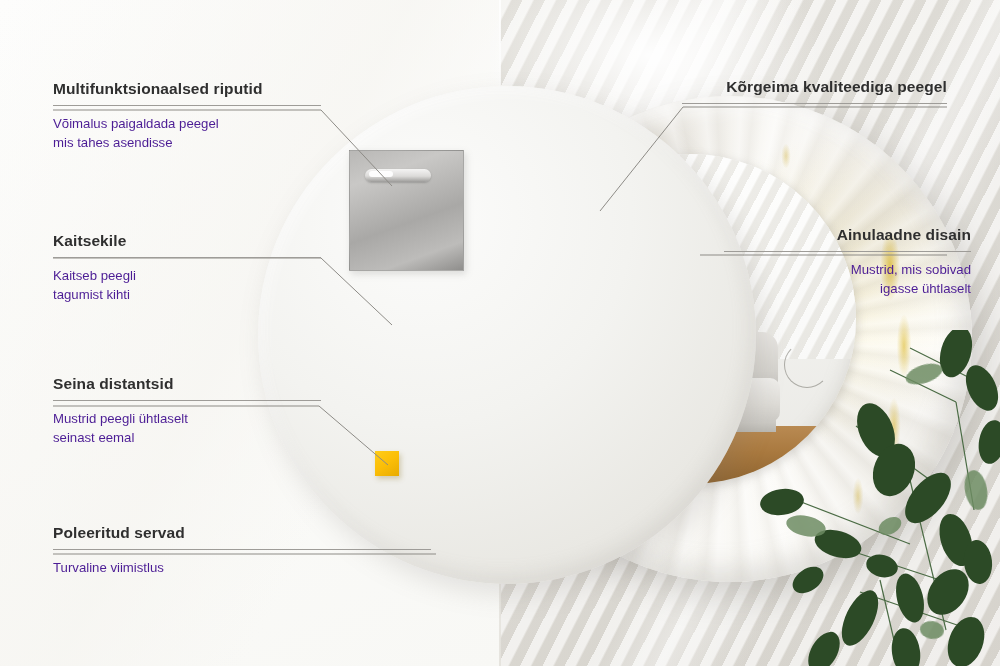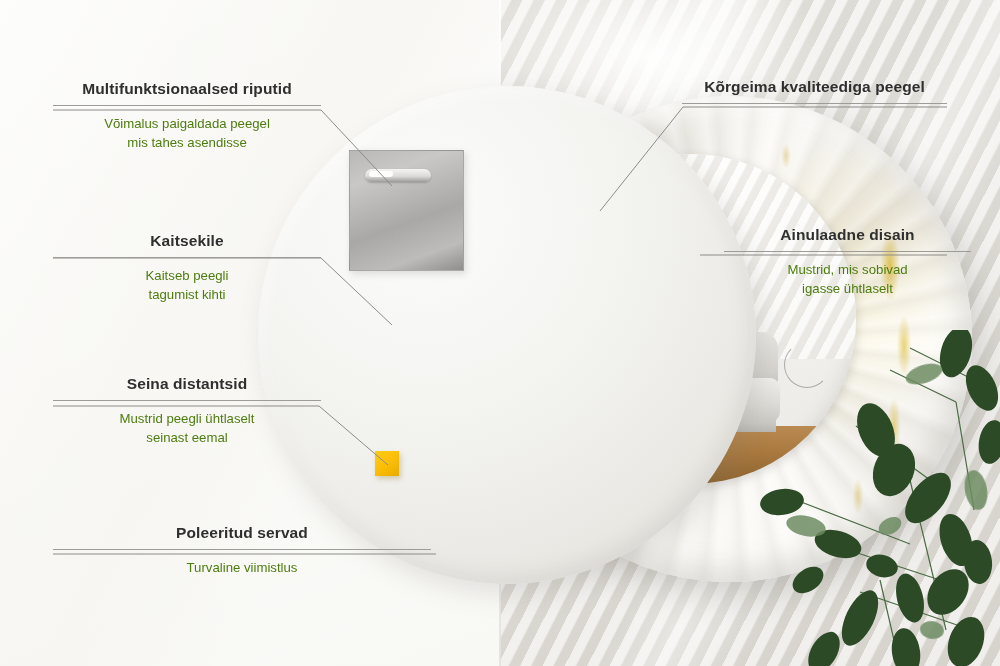--- a/index.html
+++ b/index.html
@@ -267,41 +267,41 @@
     border: 1px solid rgba(150,148,142,.75);
     border-radius: 50%;
     border-right-color: transparent;
     border-top-color: transparent;
   }
 
   
   .lines { position: absolute; left: 0; top: 0; width: 1000px; height: 666px; pointer-events: none; }
 
   
-  .callout { position: absolute; text-align: center; }
+  .callout { position: absolute; }
   .callout h3 {
     margin: 0 0 7px 0;
     font-size: 15.5px;
     font-weight: bold;
     color: #2f2f2f;
     letter-spacing: .1px;
   }
   .callout .rule {
     height: 1px;
     background: #9e9c98;
     margin-bottom: 9px;
   }
   .callout p {
     margin: 0;
     font-size: 13.2px;
     line-height: 18.5px;
-    color: #4d7c0f;
+    color: #4c1d95;
     font-weight: normal;
   }
-  .callout.right { }
+  .callout.right { text-align: right; }
 
   .c1 { left: 53px; top: 80px;  width: 268px; }
   .c2 { left: 53px; top: 232px; width: 268px; }
   .c3 { left: 53px; top: 375px; width: 268px; }
   .c4 { left: 53px; top: 524px; width: 378px; }
   .r1 { left: 682px; top: 78px;  width: 265px; }
   .r2 { left: 724px; top: 226px; width: 247px; }
 
   
   .plant { position: absolute; left: 760px; top: 330px; width: 240px; height: 336px; }

